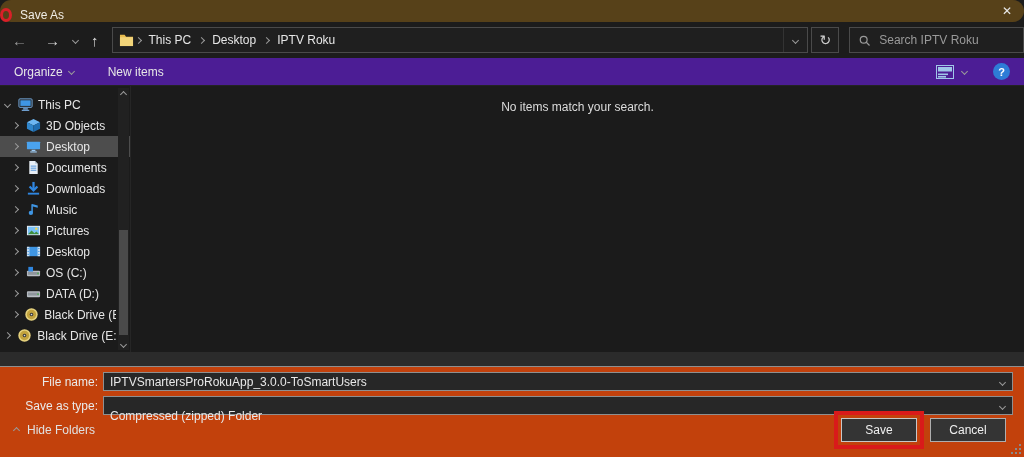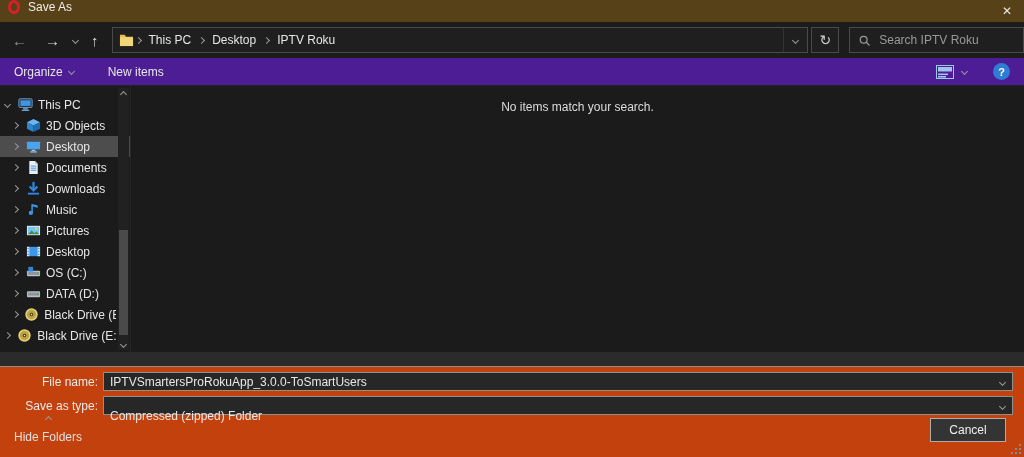--- a/index.html
+++ b/index.html
@@ -6,22 +6,22 @@
   html,body { width:1024px; height:457px; overflow:hidden; }
   body {
     font-family: "Liberation Sans", sans-serif;
     font-size: 12px;
     color: #e6e6e6;
     background: #1c1c1c;
     position: relative;
   }
   
   .titlebar {
-    height:22px; background:#574119; display:flex; align-items:flex-start;
-    padding-left:8px; position:relative;
+    height:22px; background:#574119; display:flex; align-items:flex-end;
+    position:relative;border-radius:11px;
   }
   .opera-ring {
     width:12px; height:14px; border-radius:50%;
     border:3px solid #d92028; margin-right:8px;
   }
   .title-text { color:#f0ede6; font-size:12px; }
   .close-btn {
     position:absolute; right:0; top:0; width:34px; height:22px;
     display:flex; align-items:center; justify-content:center;
     color:#e8e8e8; font-size:12px; cursor:pointer;
@@ -122,21 +122,21 @@
     padding:0 22px 0 6px;
   }
   .combo .val { padding-left:6px; color:#e8e8e8;margin-top:20px; }
   .combo .dd { position:absolute; right:7px; top:7px; }
   .footer-row {
     position:absolute; left:0; right:0; bottom:7px; height:40px;
     display:flex; align-items:center;
   }
   .hide-folders {
     display:flex; align-items:center; gap:8px; margin-left:14px;
-    color:#e0e0e0; cursor:pointer;flex-direction:column;
+    color:#e0e0e0; cursor:pointer;
   }
   .btn-area { margin-left:auto; display:flex; align-items:center; margin-right:18px; }
   .red-box { border:4px solid #d91a1a; padding:3px; margin-right:6px; }
   .btn {
     width:76px; height:24px; background:#343434; border:1px solid #aeaeae;
     color:#f0f0f0; font-family:"Liberation Sans",sans-serif; font-size:12px;
     cursor:pointer;
   }
   .btn.save { border:1px solid #c8c8c8; }
   .resize-grip { position:absolute; right:2px; bottom:2px; }
@@ -401,20 +401,23 @@
       <span class="dd chev down"></span>
     </div>
   </div>
 
   <div class="footer-row">
     <span class="hide-folders">
       <span class="chev up"></span>
       <span>Hide Folders</span>
     </span>
     <div class="btn-area">
+      <div class="red-box">
+        <button class="btn save">Save</button>
+      </div>
       <button class="btn">Cancel</button>
     </div>
   </div>
 
   <svg class="resize-grip" width="11" height="11" viewBox="0 0 11 11">
     <rect x="8" y="0" width="2" height="2" fill="#8a8a8a"></rect>
     <rect x="8" y="4" width="2" height="2" fill="#8a8a8a"></rect>
     <rect x="8" y="8" width="2" height="2" fill="#8a8a8a"></rect>
     <rect x="4" y="4" width="2" height="2" fill="#8a8a8a"></rect>
     <rect x="4" y="8" width="2" height="2" fill="#8a8a8a"></rect>

